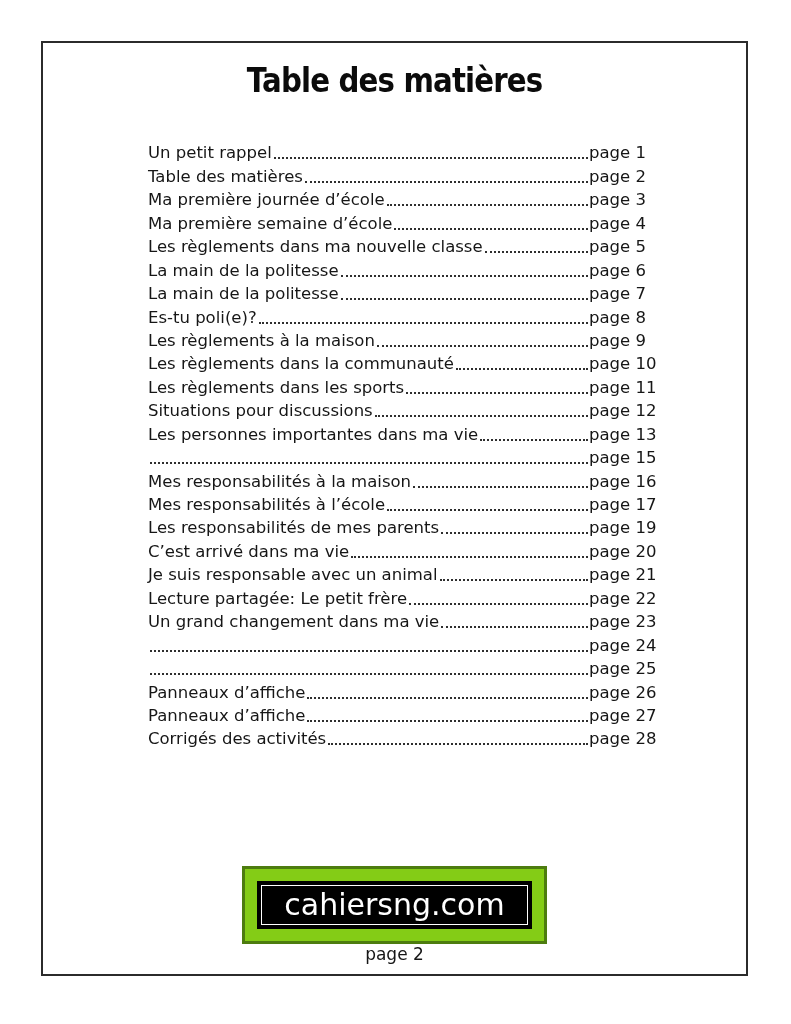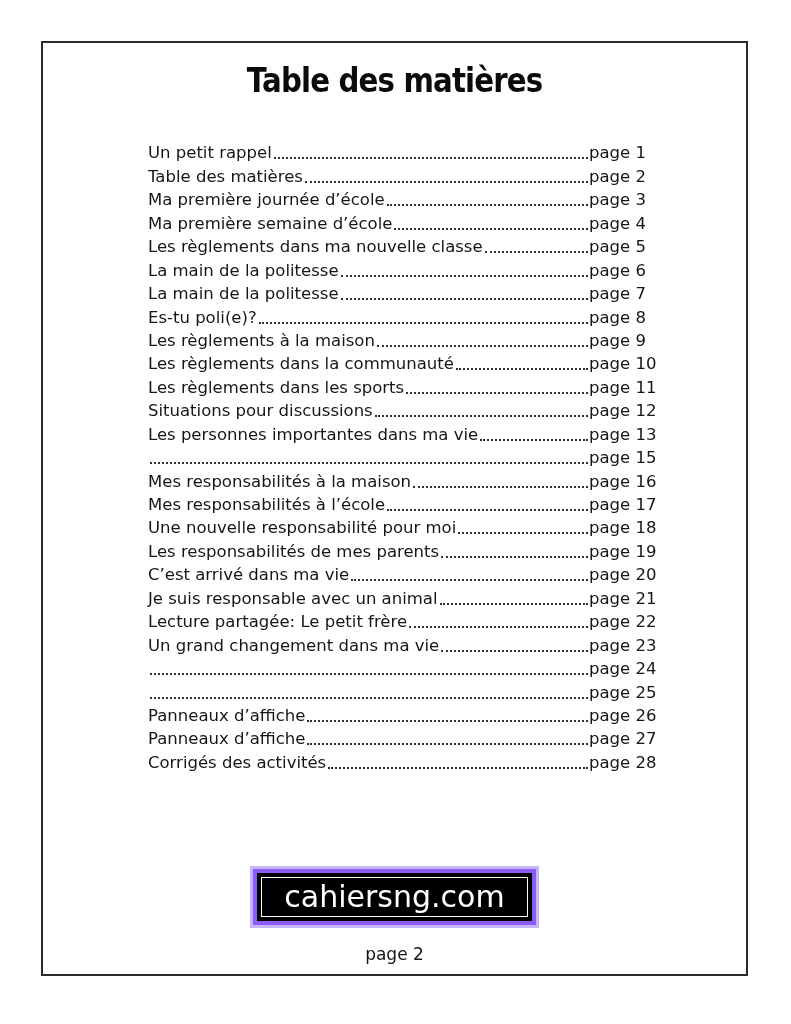--- a/index.html
+++ b/index.html
@@ -71,23 +71,23 @@
   }
   .brand-wrap {
     position: absolute;
     left: 41px;
     top: 866px;
     width: 707px;
     display: flex;
     justify-content: center;
   }
   .brand-outer {
-    border: 3px solid #c4b5fd;
-    background: #8b5cf6;
-    padding: 4px;
+    border: 3px solid #4d7c0f;
+    background: #84cc16;
+    padding: 12px;
     display: inline-block;
   }
   .brand-inner {
     background: #000000;
     color: #ffffff;
     font-size: 30px;
     line-height: 34px;
     padding: 7px 27px;
     box-shadow: inset 0 0 0 4px #000000, inset 0 0 0 5px #ffffff;
     white-space: nowrap;
@@ -185,25 +185,20 @@
         <span class="toc-title">Mes responsabilités à la maison</span>
         <span class="toc-leader"></span>
         <span class="toc-page">page 16</span>
       </div>
       <div class="toc-row">
         <span class="toc-title">Mes responsabilités à l’école</span>
         <span class="toc-leader"></span>
         <span class="toc-page">page 17</span>
       </div>
       <div class="toc-row">
-        <span class="toc-title">Une nouvelle responsabilité pour moi</span>
-        <span class="toc-leader"></span>
-        <span class="toc-page">page 18</span>
-      </div>
-      <div class="toc-row">
         <span class="toc-title">Les responsabilités de mes parents</span>
         <span class="toc-leader"></span>
         <span class="toc-page">page 19</span>
       </div>
       <div class="toc-row">
         <span class="toc-title">C’est arrivé dans ma vie</span>
         <span class="toc-leader"></span>
         <span class="toc-page">page 20</span>
       </div>
       <div class="toc-row">

